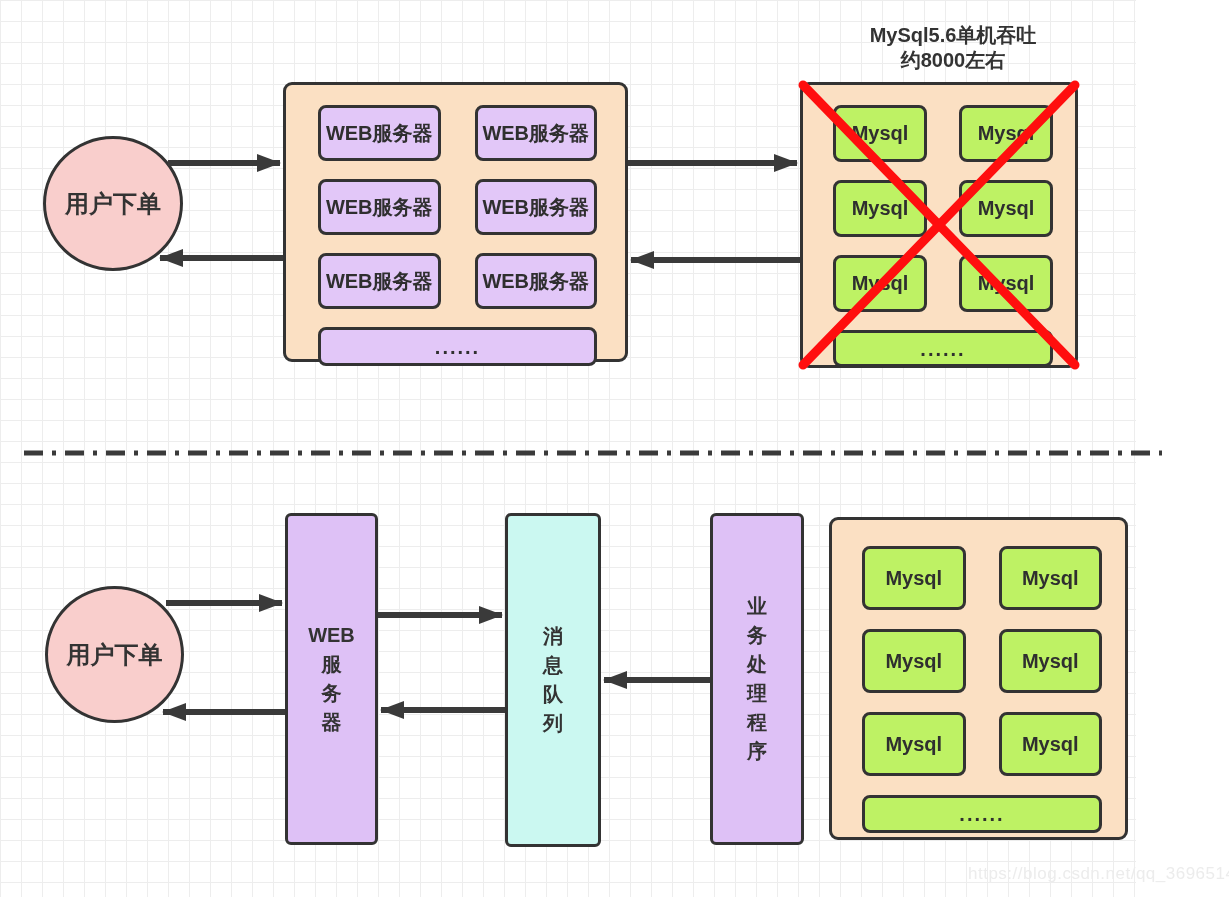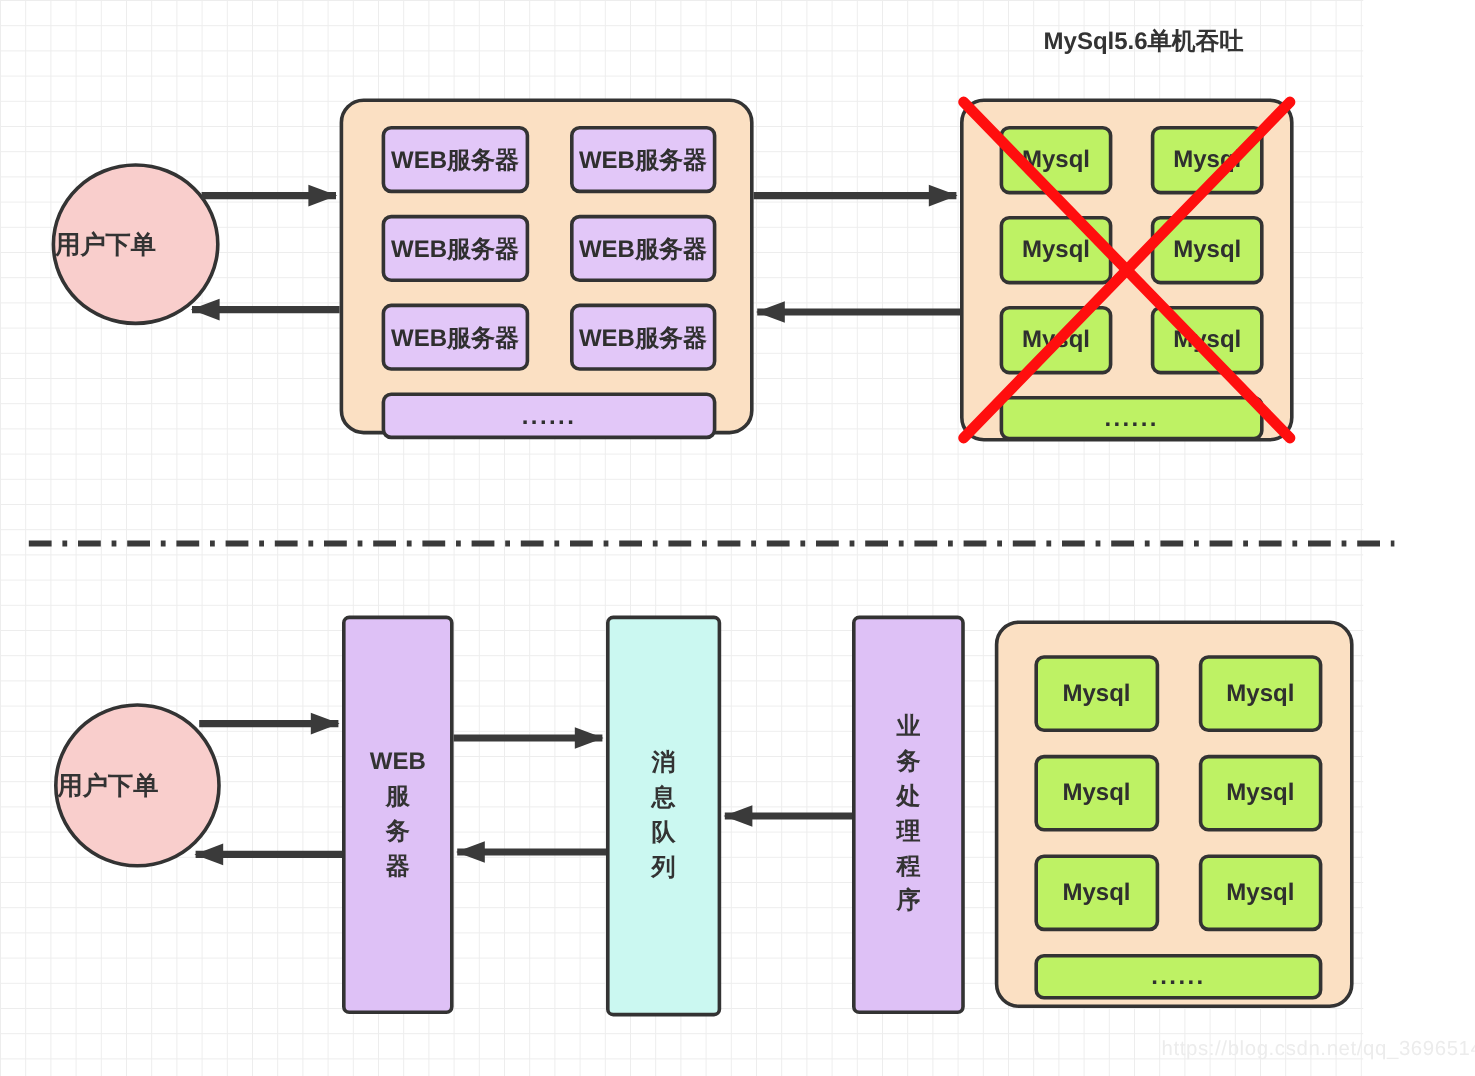--- a/index.html
+++ b/index.html
@@ -19,28 +19,28 @@
   }
   .abs{position:absolute;box-sizing:border-box;}
   
   #title{
     left:808px;top:23px;width:290px;
     text-align:center;font-weight:bold;font-size:20px;line-height:25px;color:#333;
   }
   
   .user-circle{
     background:#F9CECC;border:3px solid #333;border-radius:50%;
-    display:flex;align-items:center;
-    font-weight:bold;font-size:21px;color:#333;
+    display:flex;align-items:center;justify-content:center;
+    font-weight:bold;font-size:24px;color:#333;
   }
   #circle-top{left:43px;top:136px;width:140px;height:135px;}
   #circle-bottom{left:45px;top:586px;width:139px;height:137px;}
   
   .cluster{
-    background:#FBE0C3;border:3px solid #333;border-radius:20px;
+    background:#FBE0C3;border:3px solid #333;border-radius:9px;
     display:grid;grid-template-columns:1fr 1fr;
   }
   #web-cluster{
     left:283px;top:82px;width:345px;height:280px;
     padding:20px 28px 16px 32px;column-gap:34px;row-gap:18px;
   }
   #mysql-cluster-top{
     left:800px;top:82px;width:278px;height:286px;
     padding:20px 22px 22px 30px;column-gap:32px;row-gap:18px;
   }
@@ -73,20 +73,21 @@
     font-size:17px;color:#ececec;letter-spacing:0.5px;
   }
 </style>
 </head>
 <body>
 
 <div id="stage">
 
   <div id="title" class="abs">
     <div>MySql5.6单机吞吐</div>
+    <div>约8000左右</div>
   </div>
 
   <div id="circle-top" class="abs user-circle">
     <span>用户下单</span>
   </div>
 
   <div id="web-cluster" class="abs cluster">
     <div class="node web" style="height:50px">WEB服务器</div>
     <div class="node web" style="height:50px">WEB服务器</div>
     <div class="node web" style="height:50px">WEB服务器</div>

